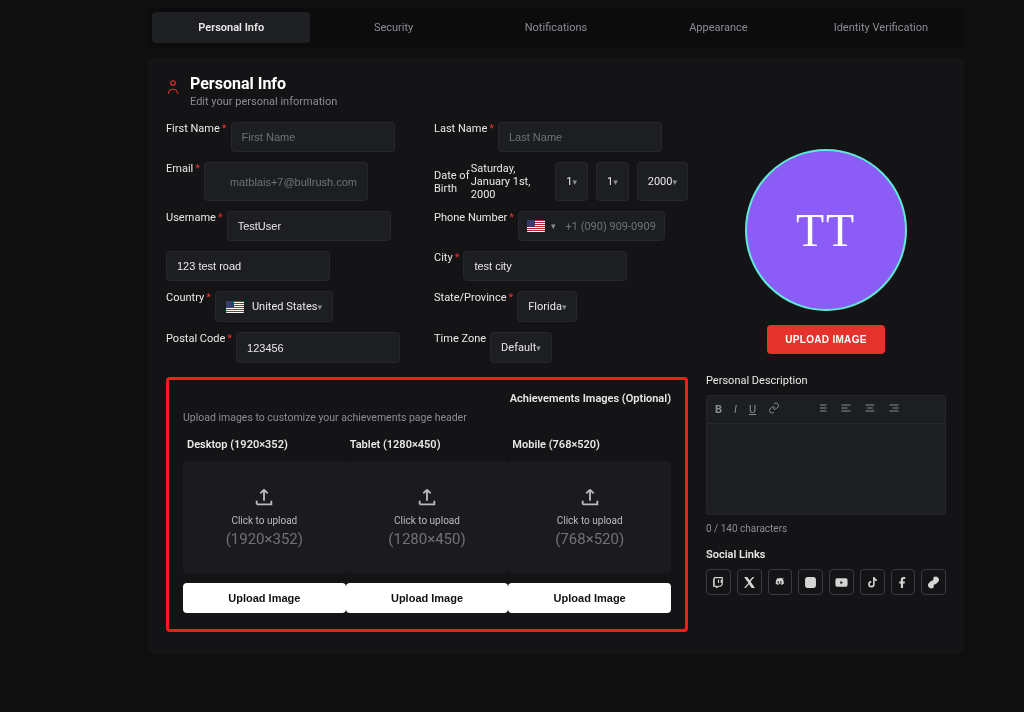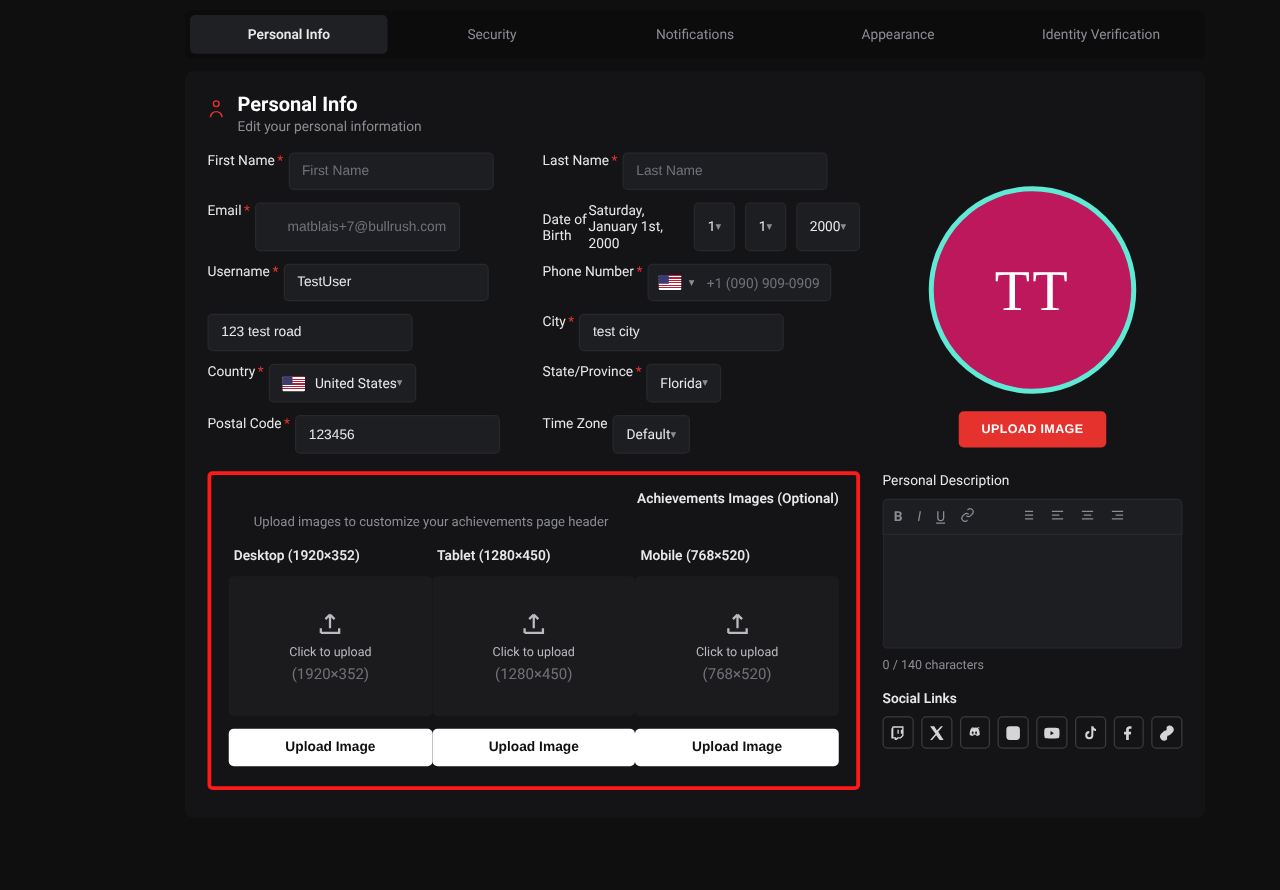--- a/index.html
+++ b/index.html
@@ -49,32 +49,32 @@
   .dob-selects .select{flex:1;}
   .phone-wrap{background:var(--input);border:1px solid var(--border);border-radius:4px;display:flex;align-items:center;padding:6px 8px;gap:10px;}
   .flag{width:18px;height:12px;background:linear-gradient(#b22234 0 8%,#fff 8% 16%,#b22234 16% 24%,#fff 24% 32%,#b22234 32% 40%,#fff 40% 48%,#b22234 48% 56%,#fff 56% 64%,#b22234 64% 72%,#fff 72% 80%,#b22234 80% 88%,#fff 88% 100%);position:relative;border-radius:1px;}
   .flag::after{content:"";position:absolute;left:0;top:0;width:8px;height:7px;background:#3c3b6e;}
   .phone-wrap .chev{margin-left:-4px;}
   .phone-num{color:var(--muted-2);font-size:11px;}
   .country-sel{display:flex;align-items:center;gap:8px;}
   
   .ach-card{margin-top:14px;border:3px solid #ff1a1a;border-radius:4px;padding:12px 14px 16px 14px;background:var(--panel);}
   .ach-title{font-size:11px;color:var(--text);font-weight:600;text-align:right;}
-  .ach-sub{font-size:10.5px;color:var(--muted);margin-top:6px;margin-left:20px;}
+  .ach-sub{font-size:10.5px;color:var(--muted);margin-top:6px;}
   .ach-grid{display:flex;margin-top:14px;}
   .ach-col{flex:1;display:flex;flex-direction:column;gap:10px;}
   .ach-label{font-size:11px;color:var(--text);font-weight:600;margin-left:4px;}
   .drop{background:var(--panel-2);border-radius:4px;height:112px;display:flex;flex-direction:column;align-items:center;justify-content:center;color:var(--muted);gap:4px;cursor:pointer;}
   .drop .up-ic{color:#b9bbc0;}
   .drop-t1{font-size:10px;color:#b9bbc0;}
-  .drop-t2{font-size:12px;color:var(--muted-2);}
+  .drop-t2{font-size:15px;color:var(--muted-2);}
   .up-btn{background:var(--white);color:#111;border:none;border-radius:4px;padding:9px 0;font-size:11px;font-weight:600;cursor:pointer;}
   
   .avatar-wrap{display:flex;flex-direction:column;align-items:center;margin-top:74px;}
-  .avatar{width:158px;height:158px;border-radius:50%;background:#be185d;border:4px solid #5eead4;display:flex;align-items:center;justify-content:center;}
+  .avatar{width:158px;height:158px;border-radius:50%;background:#8b5cf6;border:2px solid #5eead4;display:flex;align-items:center;justify-content:center;}
   .avatar-txt{font-size:46px;letter-spacing:2px;color:var(--white);font-weight:300;font-family:"Times New Roman",serif;}
   .note{font-size:9.5px;color:var(--muted);text-align:center;margin-top:18px;line-height:13px;}
   .red-btn{background:var(--red);color:#fff;border:none;border-radius:4px;padding:9px 18px;font-size:10px;font-weight:700;letter-spacing:.3px;margin-top:14px;cursor:pointer;}
   .desc-label{font-size:11px;color:var(--text);margin-top:20px;}
   .toolbar{margin-top:8px;background:var(--input);border:1px solid var(--border);border-top-left-radius:4px;border-top-right-radius:4px;display:flex;align-items:center;padding:6px 8px;gap:12px;}
   .tb-ic{color:var(--muted);cursor:pointer;font-size:11px;}
   .tb-sep{flex:0 0 12px;}
   .desc-area{background:var(--input);border:1px solid var(--border);border-top:none;border-bottom-left-radius:4px;border-bottom-right-radius:4px;height:90px;}
   .char{font-size:10px;color:var(--muted);margin-top:8px;}
   .social-label{font-size:11px;color:var(--text);margin-top:14px;font-weight:600;}

